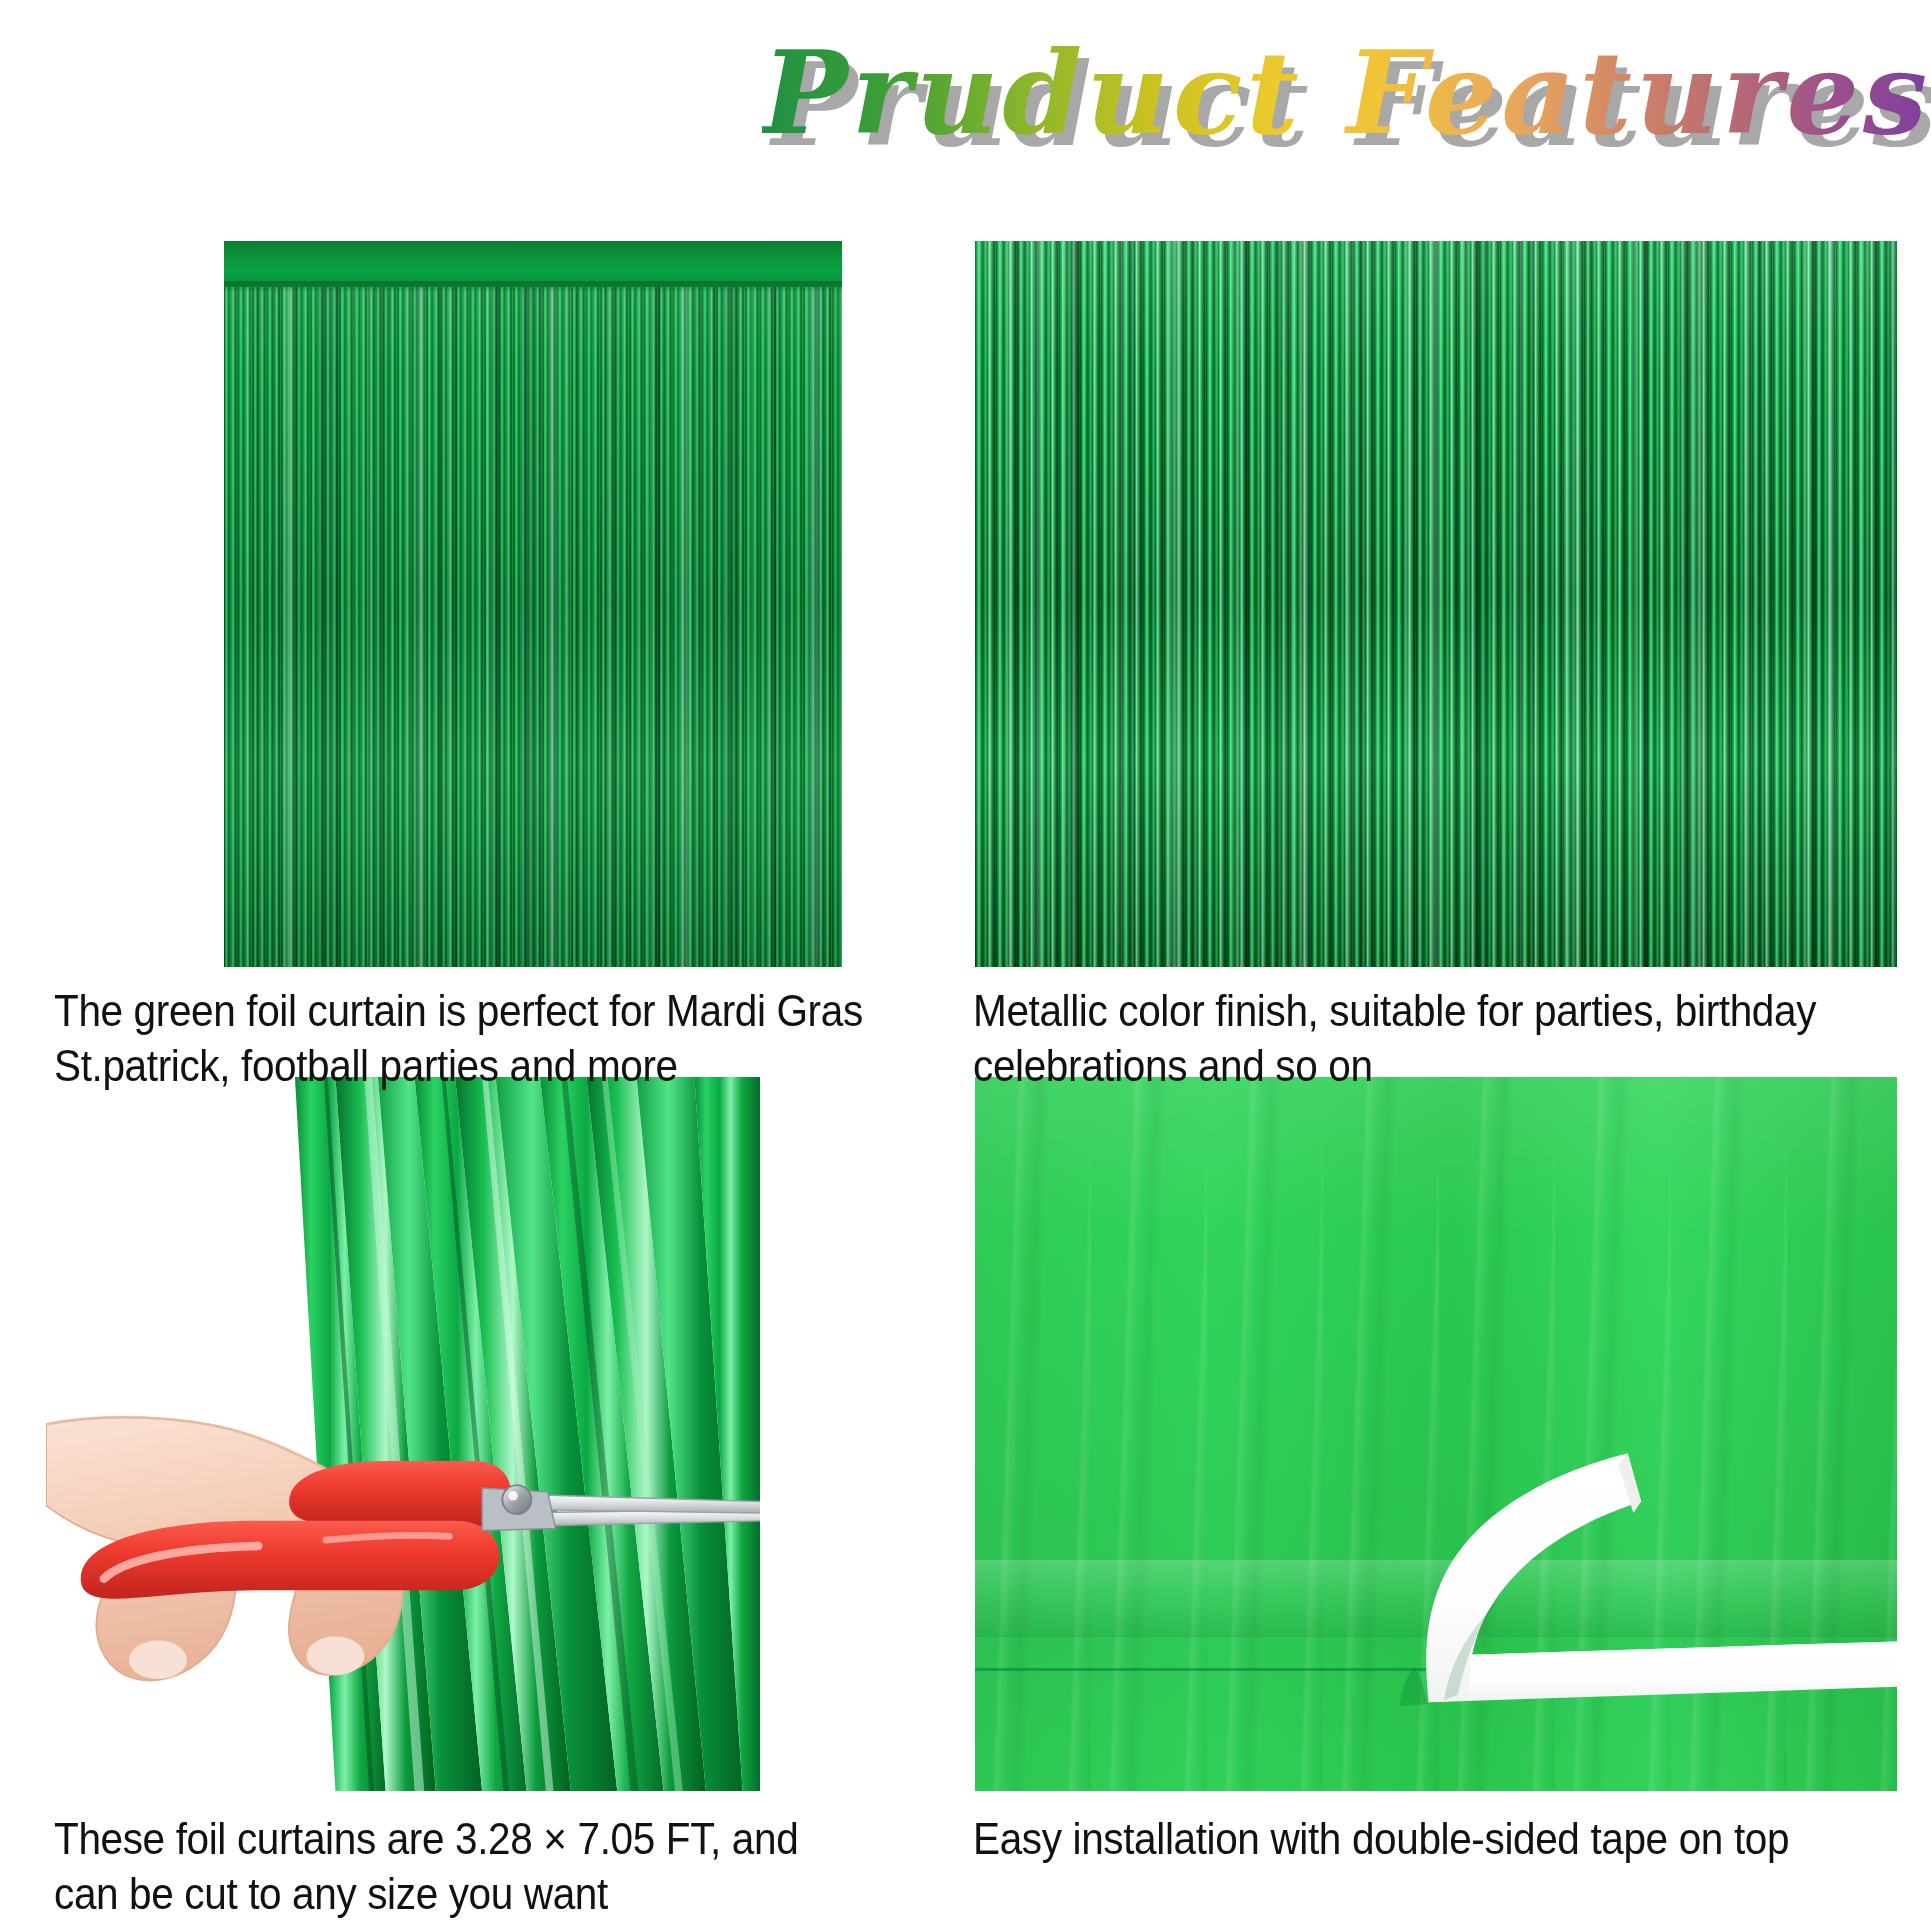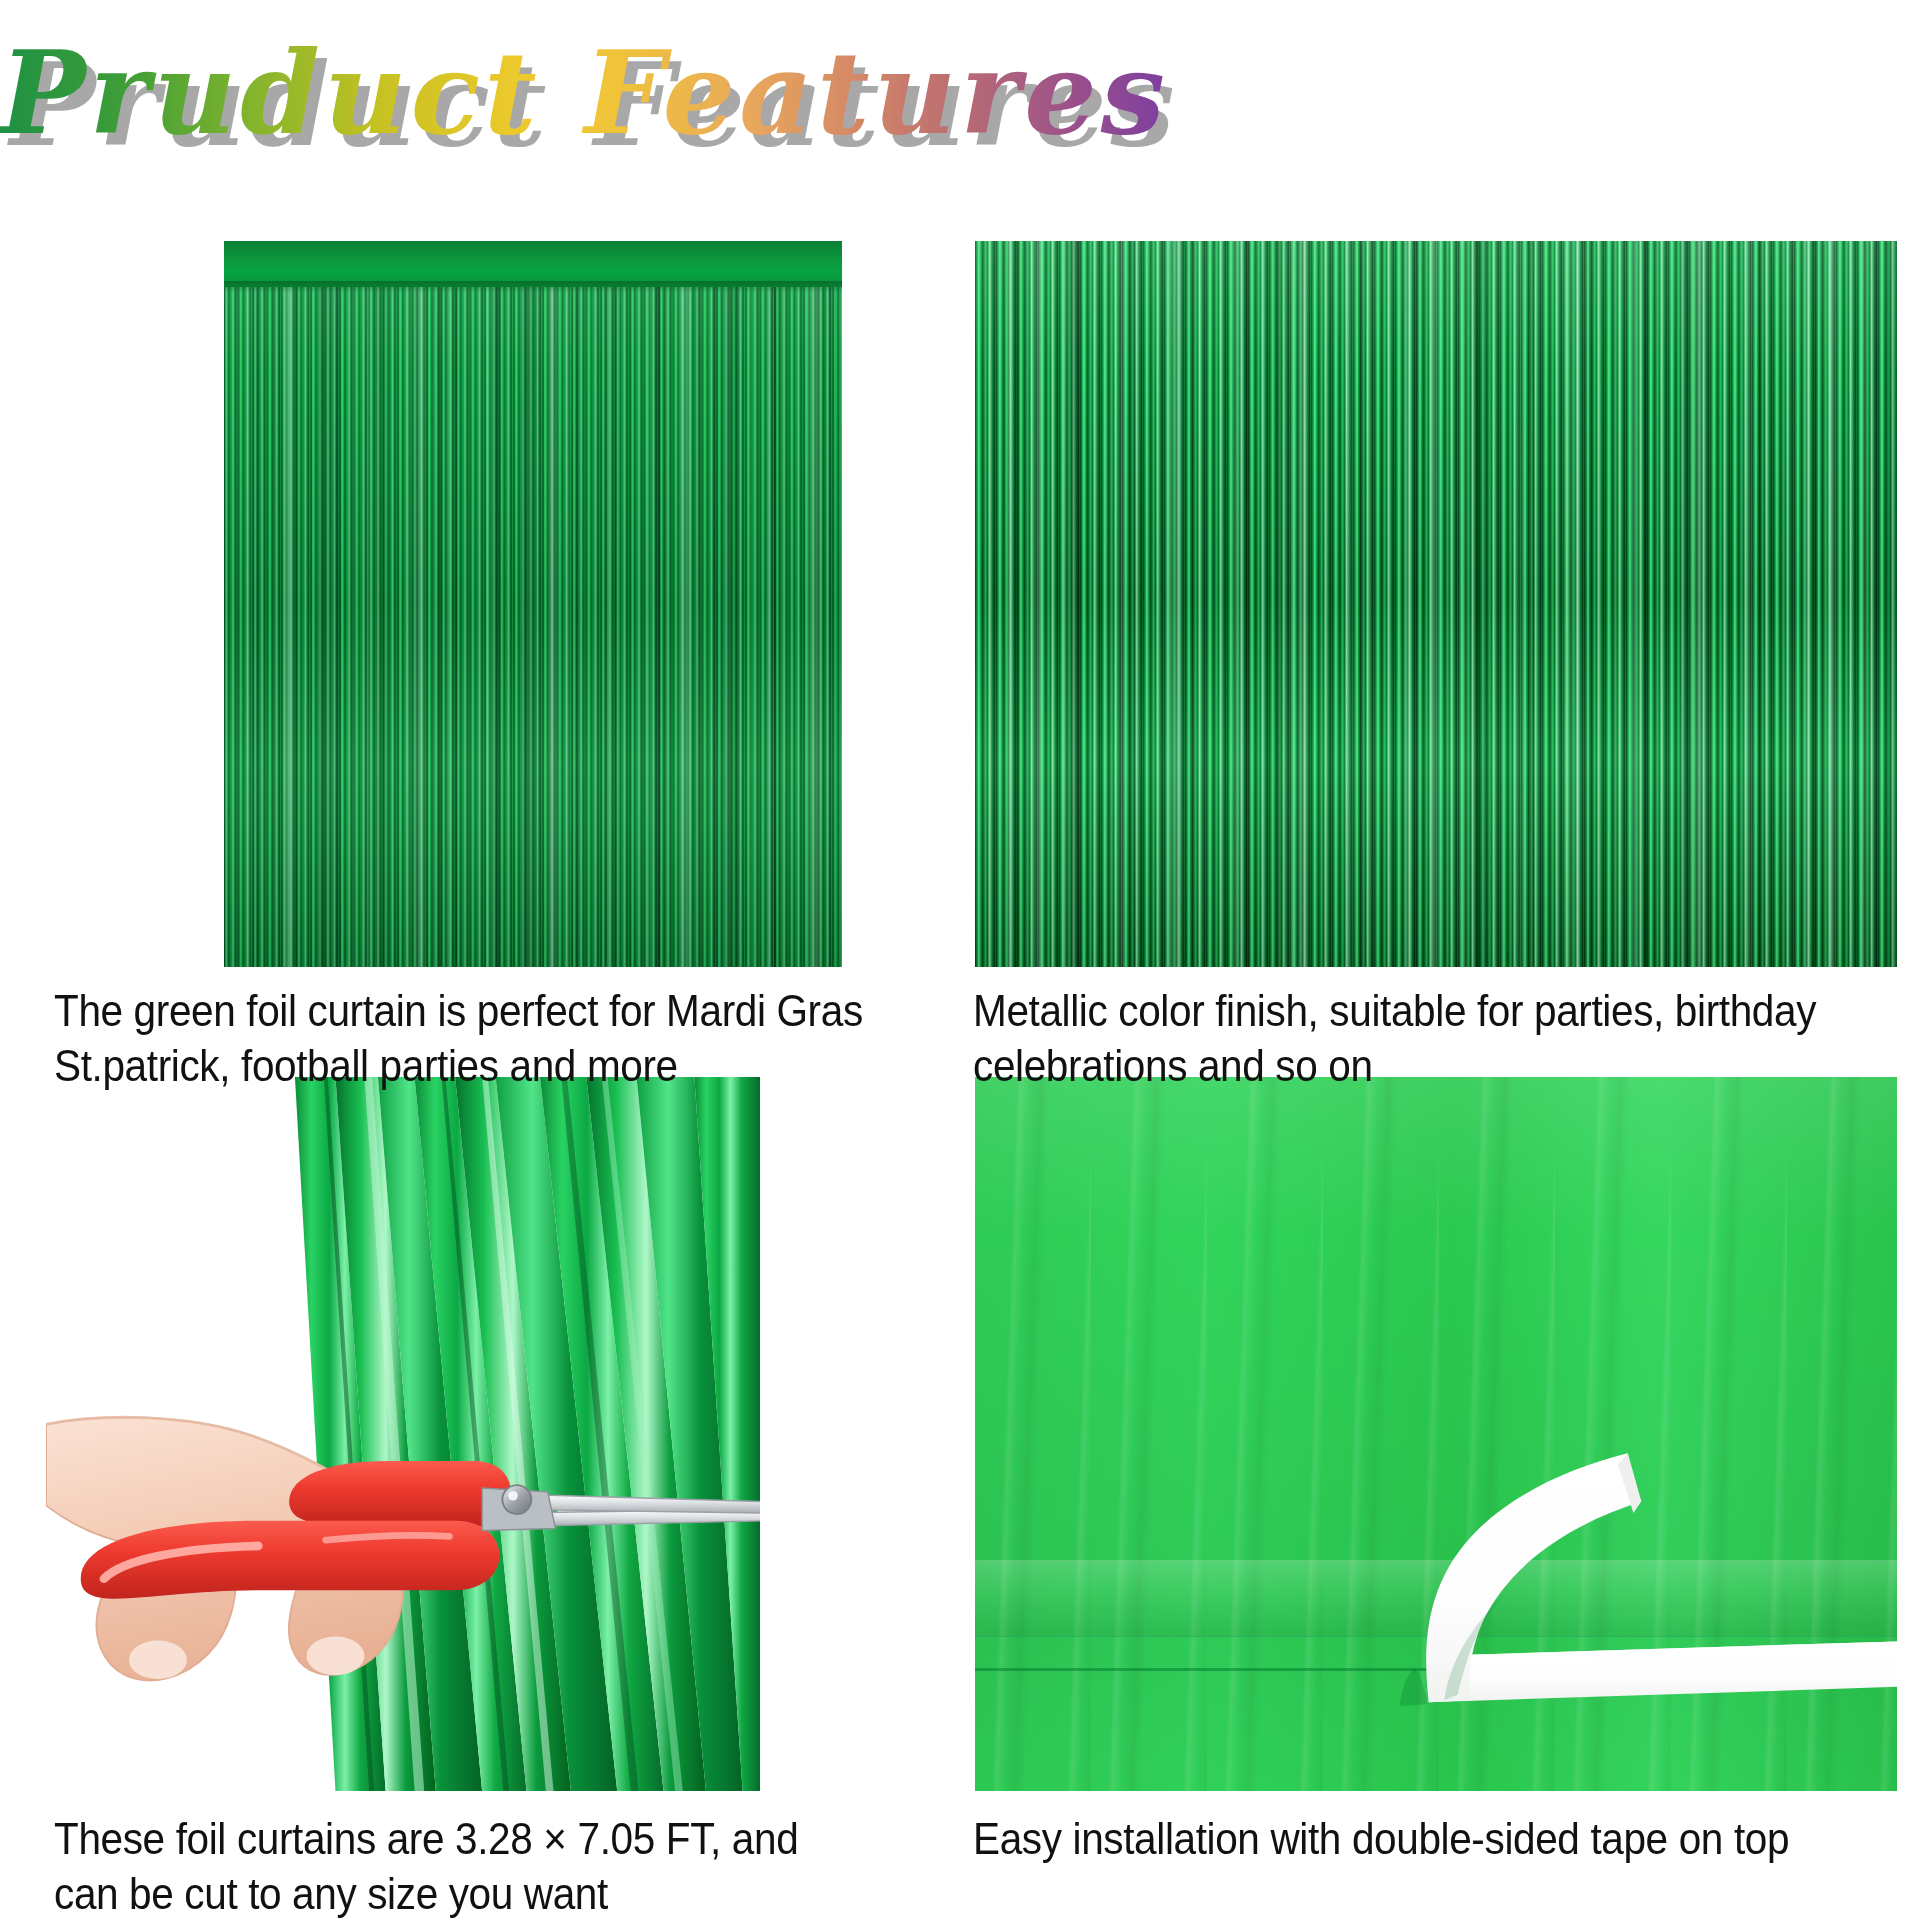--- a/index.html
+++ b/index.html
@@ -15,21 +15,21 @@
     position: relative;
   }
 
   
   .title-wrap {
     position: absolute;
     left: 0;
     top: 35px;
     width: 1931px;
     height: 116px;
-    text-align: left;
+    text-align: right;
   }
   .title {
     display: inline-block;
     font-family: "DejaVu Serif", "Liberation Serif", serif;
     font-weight: bold;
     font-style: italic;
     font-size: 114px;
     line-height: 116px;
     letter-spacing: 3.9px;
     white-space: nowrap;

